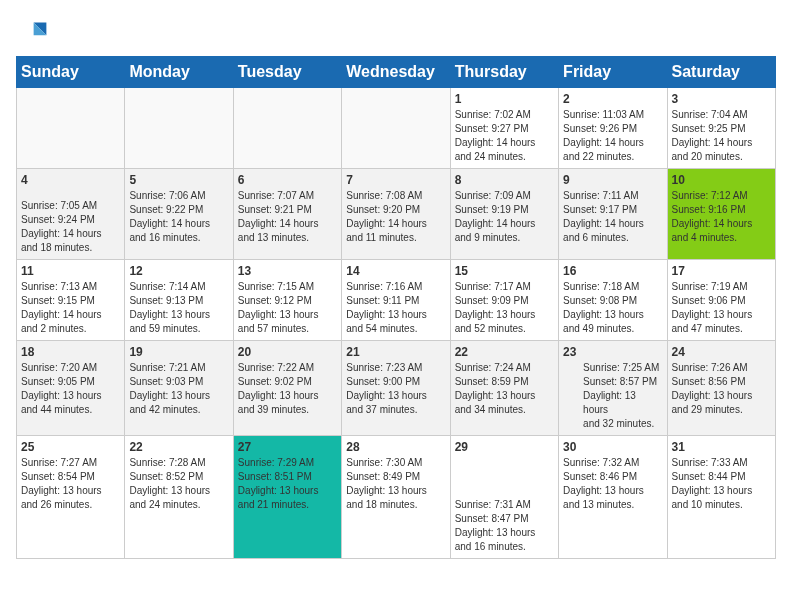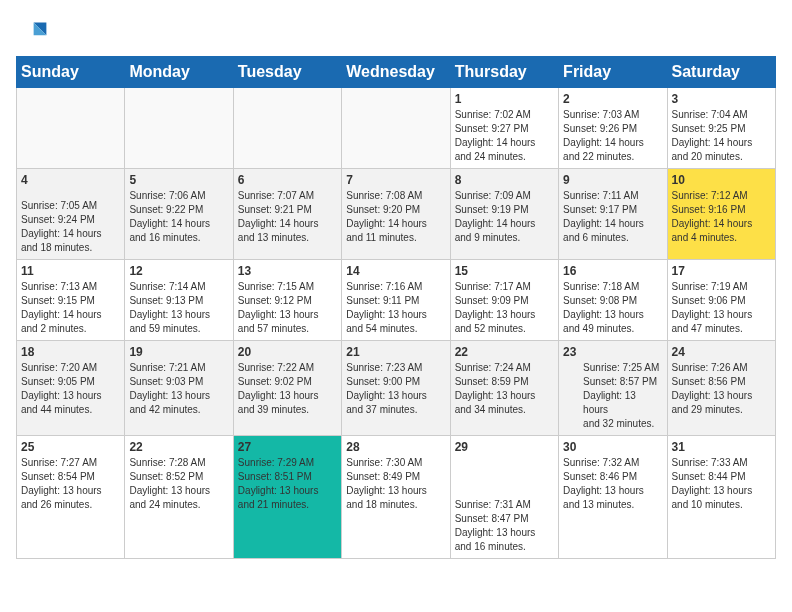--- a/index.html
+++ b/index.html
@@ -119,21 +119,21 @@
         <td class="empty" style="background-color: rgb(249, 249, 249);"></td>
         <td style="background-color: rgb(255, 255, 255);">
           <div class="day-num">1</div>
           <div class="day-info" style="white-space: pre-line;">Sunrise: 7:02 AM
 Sunset: 9:27 PM
 Daylight: 14 hours
 and 24 minutes.</div>
         </td>
         <td style="background-color: rgb(255, 255, 255);">
           <div class="day-num">2</div>
-          <div class="day-info" style="white-space: pre-line;">Sunrise: 7:03 AM
+          <div class="day-info" style="white-space: pre-line;">Sunrise: 11:03 AM
 Sunset: 9:26 PM
 Daylight: 14 hours
 and 22 minutes.</div>
         </td>
         <td style="background-color: rgb(255, 255, 255);">
           <div class="day-num">3</div>
           <div class="day-info" style="white-space: pre-line;">Sunrise: 7:04 AM
 Sunset: 9:25 PM
 Daylight: 14 hours
 and 20 minutes.</div>
@@ -175,21 +175,21 @@
 Daylight: 14 hours
 and 9 minutes.</div>
         </td>
         <td style="background-color: rgb(242, 242, 242);">
           <div class="day-num">9</div>
           <div class="day-info" style="white-space: pre-line;">Sunrise: 7:11 AM
 Sunset: 9:17 PM
 Daylight: 14 hours
 and 6 minutes.</div>
         </td>
-        <td style="background-color: #fde047;">
+        <td style="background-color: #84cc16;">
           <div class="day-num">10</div>
           <div class="day-info" style="white-space: pre-line;">Sunrise: 7:12 AM
 Sunset: 9:16 PM
 Daylight: 14 hours
 and 4 minutes.</div>
         </td>
       </tr>
       <tr>
         <td style="background-color: rgb(255, 255, 255);">
           <div class="day-num">11</div>

